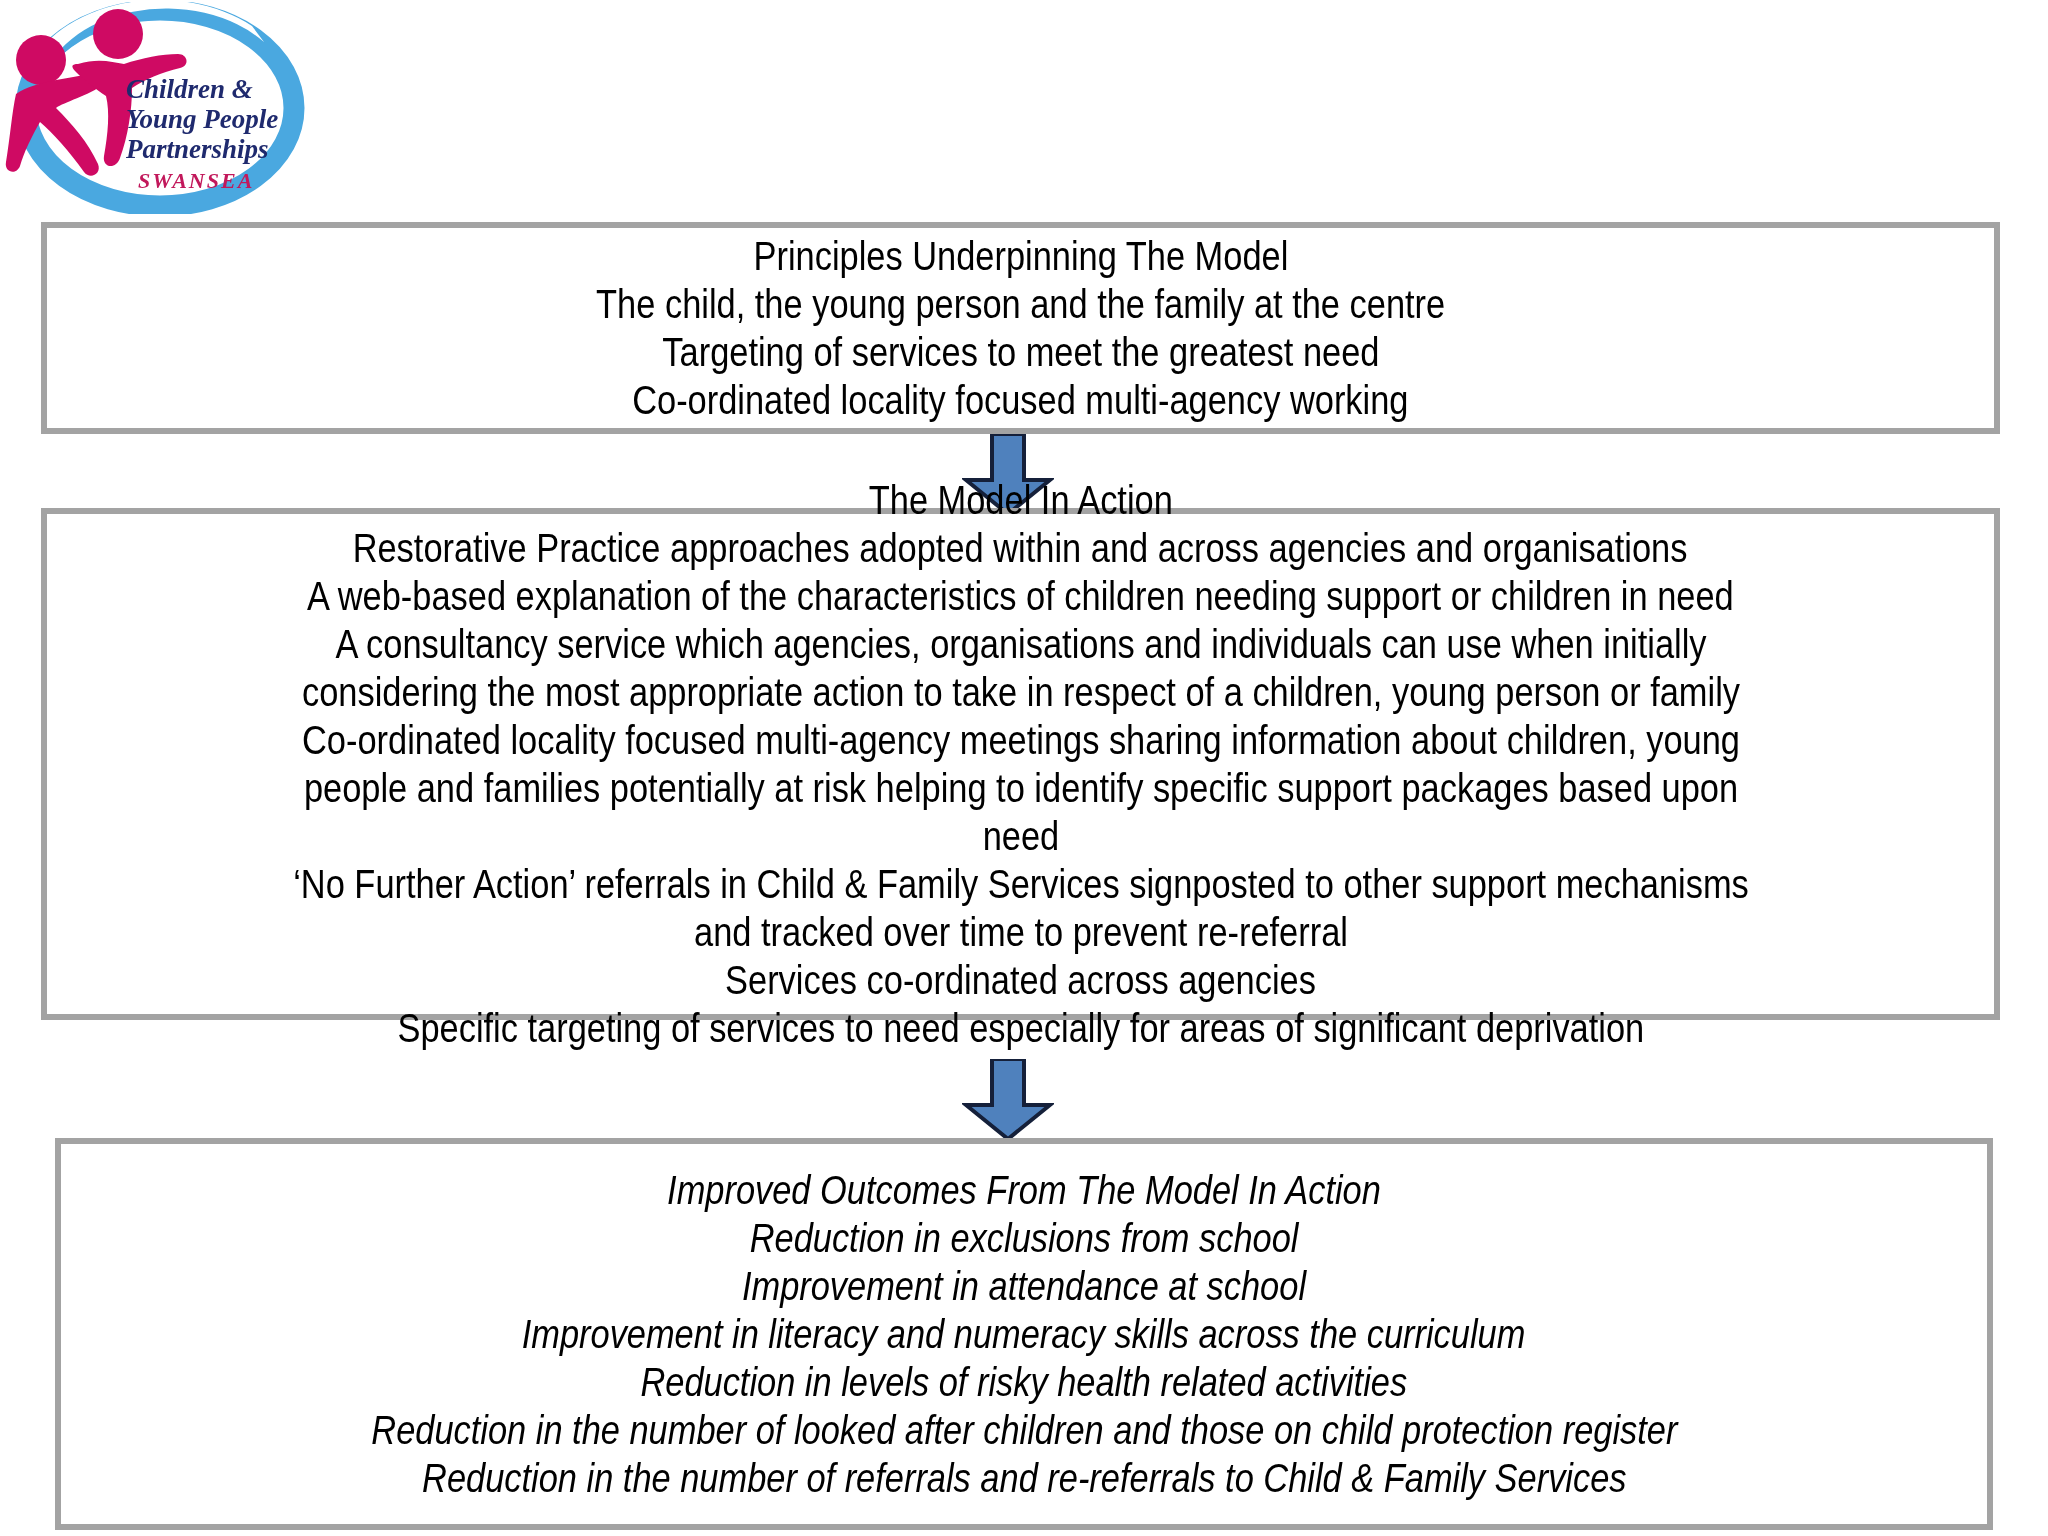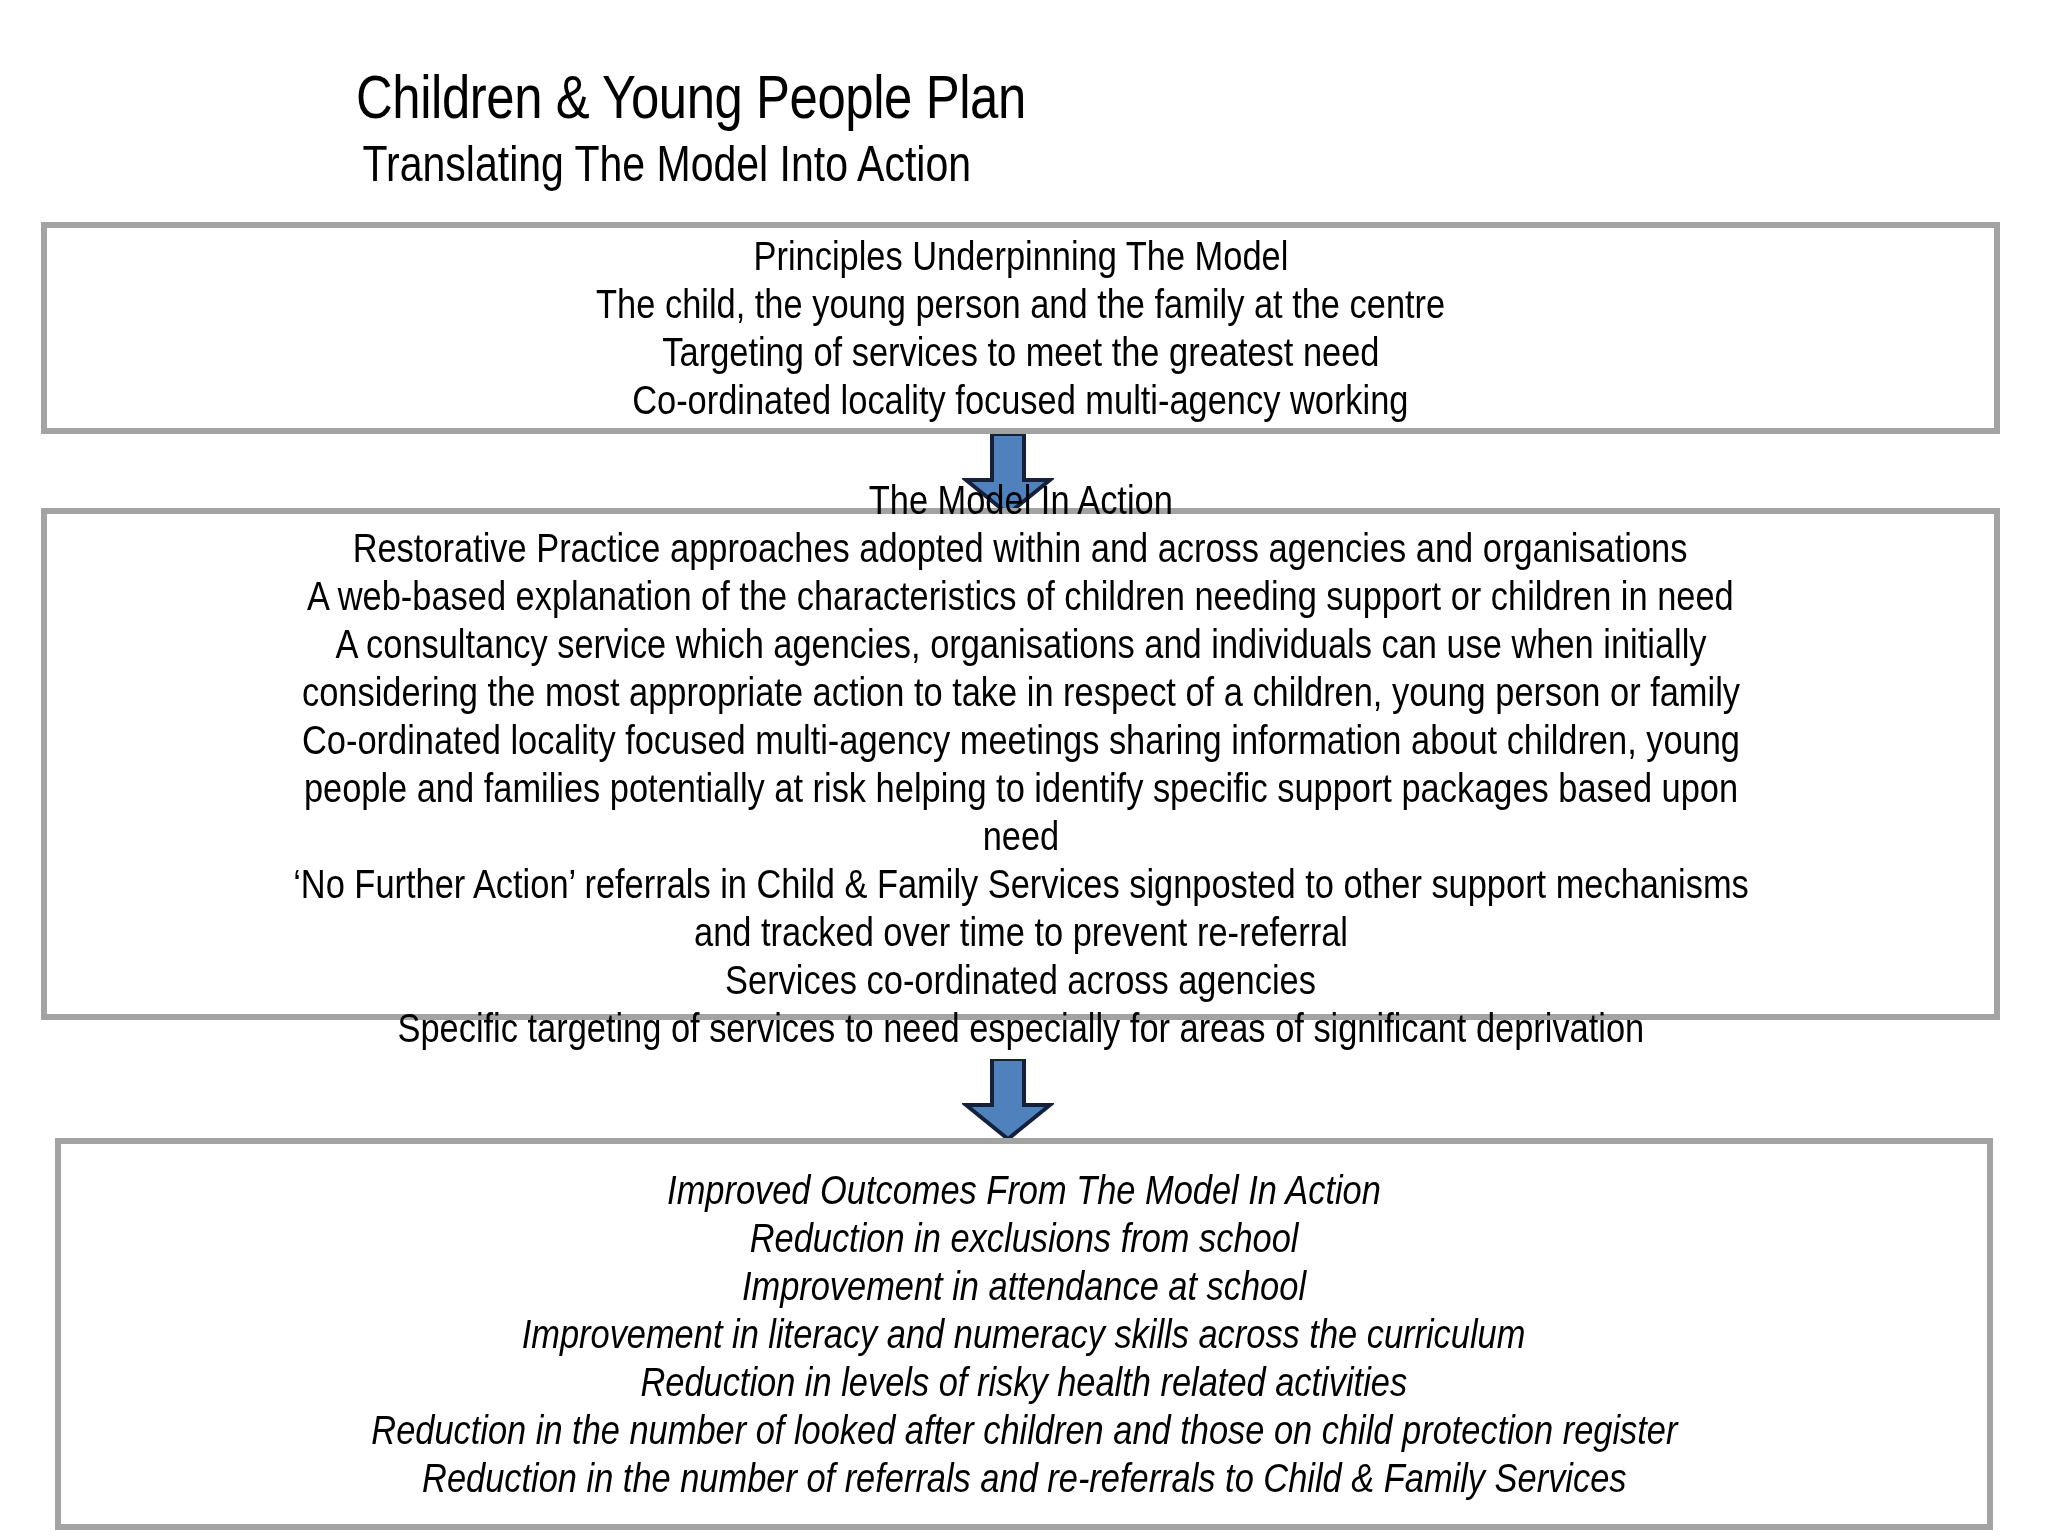--- a/index.html
+++ b/index.html
@@ -118,25 +118,44 @@
   }
   #arrow-1 { left: 962px; top: 434px; }
   #arrow-2 { left: 962px; top: 1059px; }
   .flow-arrow svg { display: block; width: 100%; height: 100%; }
 </style>
 </head>
 <body>
 
 <div id="header">
 
+  <div id="logo">
+    <svg viewBox="0 0 340 212" width="340" height="212" xmlns="http://www.w3.org/2000/svg">
 
-  <div id="title-block">
-    <div id="main-title">Children &amp; Young People Plan</div>
-    <div id="sub-title">Translating The Model Into Action</div>
+      <ellipse cx="158" cy="106" rx="134" ry="98" fill="none" stroke="#4aa8e0" stroke-width="21"></ellipse>
+      <path d="M 24 70 A 140 104 0 0 1 250 24 L 262 40 A 128 94 0 0 0 38 84 Z" fill="#ffffff"></path>
+      <ellipse cx="150" cy="100" rx="112" ry="78" fill="#ffffff"></ellipse>
+
+      <circle cx="39" cy="58" r="25" fill="#cf0a63"></circle>
+      <path d="M14 92 C 34 78, 74 76, 96 70 C 104 68, 110 76, 102 82 C 86 94, 62 100, 54 106
+               C 70 122, 86 140, 96 162 C 100 172, 88 178, 82 170 C 68 150, 50 130, 38 120
+               C 30 134, 22 150, 18 164 C 14 174, 2 170, 4 160 C 8 136, 10 110, 14 92 Z" fill="#cf0a63"></path>
+
+      <circle cx="116" cy="32" r="25" fill="#cf0a63"></circle>
+      <path d="M76 62 C 96 56, 110 60, 122 62 C 140 56, 160 52, 176 52 C 186 52, 188 64, 178 66
+               C 160 70, 142 78, 130 86 C 130 108, 126 134, 118 156 C 114 168, 100 166, 102 154
+               C 106 132, 108 110, 104 94 C 92 86, 80 76, 74 70 C 68 64, 70 62, 76 62 Z" fill="#cf0a63"></path>
+
+      <text x="124" y="96" font-family="'Liberation Serif', serif" font-style="italic" font-weight="bold" font-size="27" fill="#1f2a6e">Children &amp;</text>
+      <text x="124" y="126" font-family="'Liberation Serif', serif" font-style="italic" font-weight="bold" font-size="27" fill="#1f2a6e">Young People</text>
+      <text x="124" y="156" font-family="'Liberation Serif', serif" font-style="italic" font-weight="bold" font-size="27" fill="#1f2a6e">Partnerships</text>
+      <text x="136" y="186" font-family="'Liberation Serif', serif" font-style="italic" font-weight="bold" font-size="22" letter-spacing="2" fill="#c2185b">SWANSEA</text>
+    </svg>
   </div>
+
 </div>
 
 <div class="flow-box" id="box-principles">
   <div class="line">Principles Underpinning The Model</div>
   <div class="line">The child, the young person and the family at the centre</div>
   <div class="line">Targeting of services to meet the greatest need</div>
   <div class="line">Co-ordinated locality focused multi-agency working</div>
 </div>
 
 <div class="flow-arrow" id="arrow-1">

